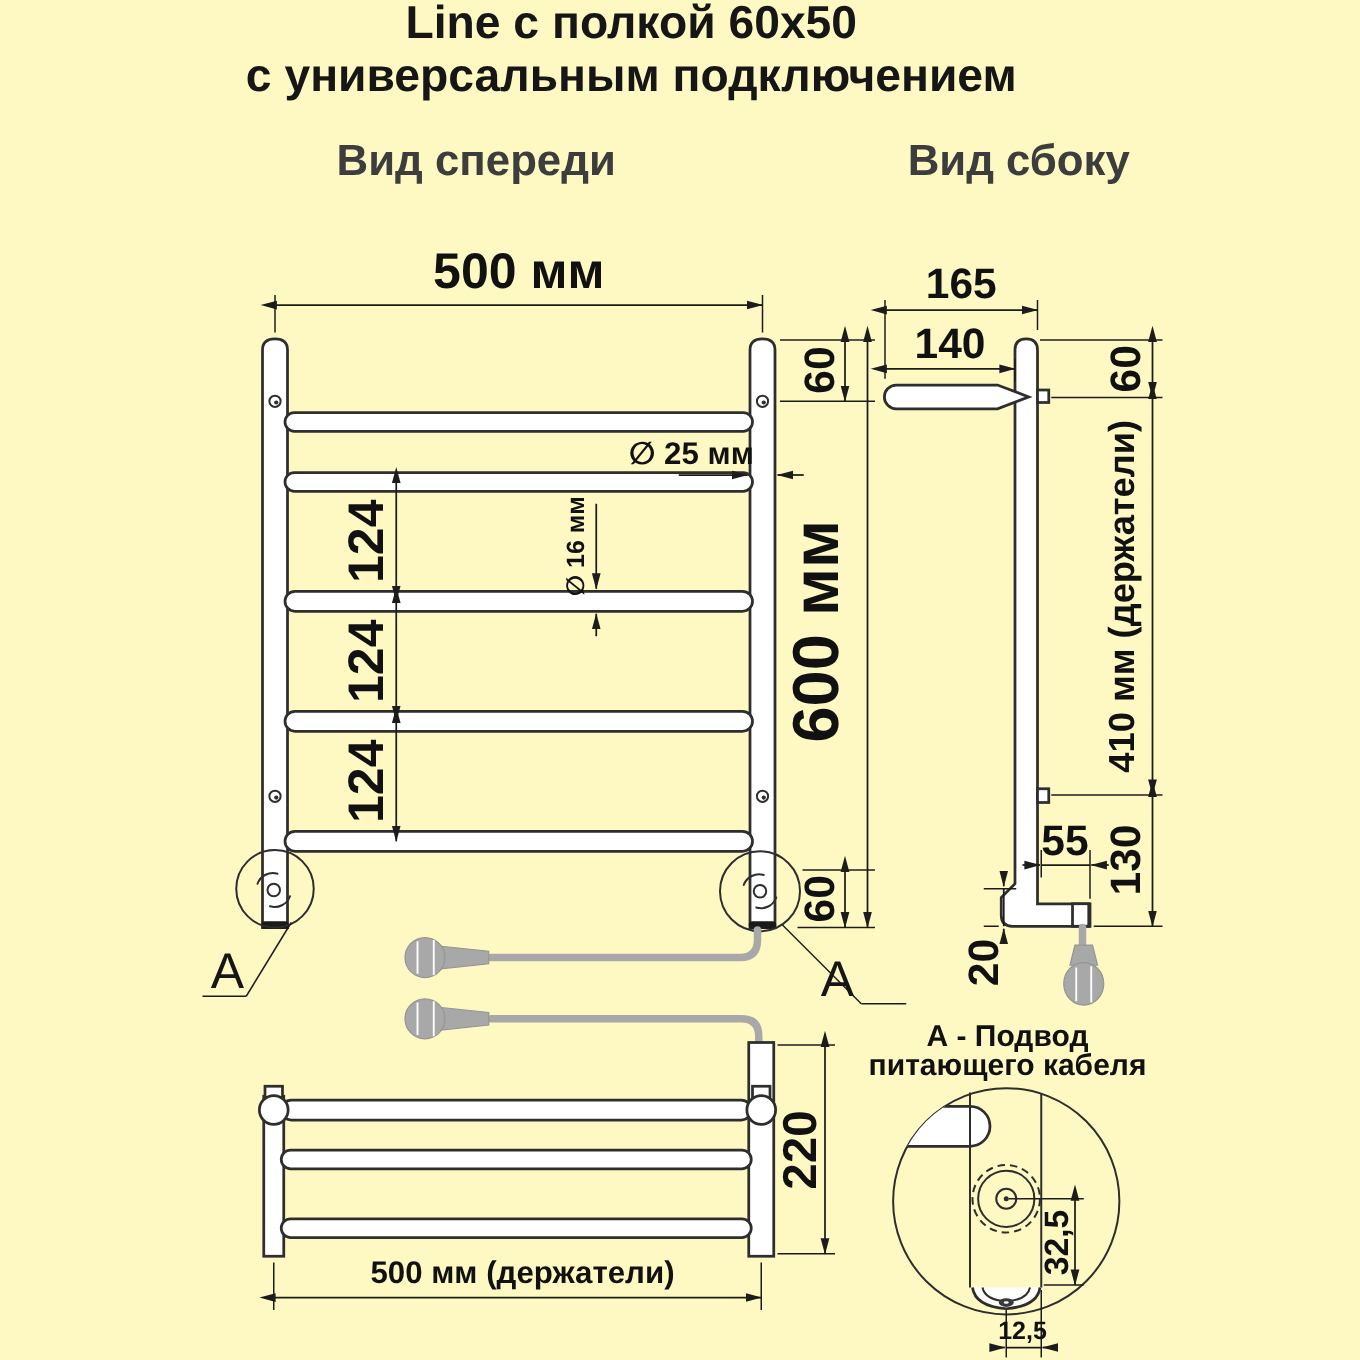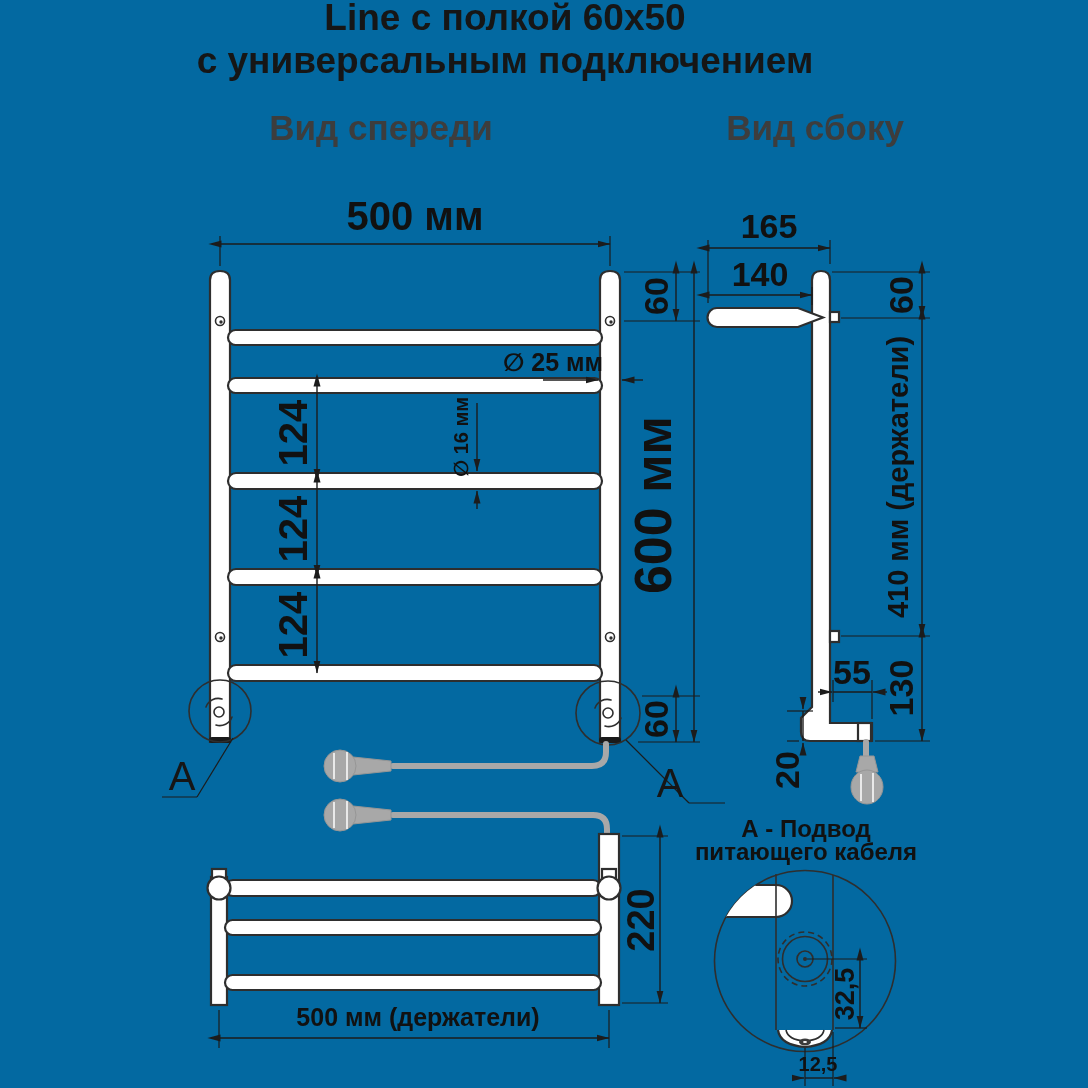--- a/index.html
+++ b/index.html
@@ -1,16 +1,16 @@
 <!DOCTYPE html>
 <html><head>
 <meta charset="utf-8">
 <style>
   html,body{margin:0;padding:0;background:#ffffff;}
-  .page{width:1088px;height:1088px;background:#0369a1;position:relative;overflow:hidden;
+  .page{width:1088px;height:1088px;background:#fef9c3;position:relative;overflow:hidden;
         font-family:"Liberation Sans","DejaVu Sans",sans-serif;}
   svg{display:block;}
   text{font-family:"Liberation Sans","DejaVu Sans",sans-serif;fill:#161616;}
   .t-title{font-weight:bold;fill:#161616;}
   .t-head{font-weight:bold;fill:#3d3d3d;}
   .t-dim{font-weight:bold;fill:#111111;}
   .obj{stroke:#2e2e2e;stroke-width:2.2;fill:#ffffff;}
   .obj-thin{stroke:#2e2e2e;stroke-width:1.6;fill:none;}
   .diml{stroke:#1c1c1c;stroke-width:1.4;fill:none;}
   .wit{stroke:#1c1c1c;stroke-width:1.2;fill:none;}

